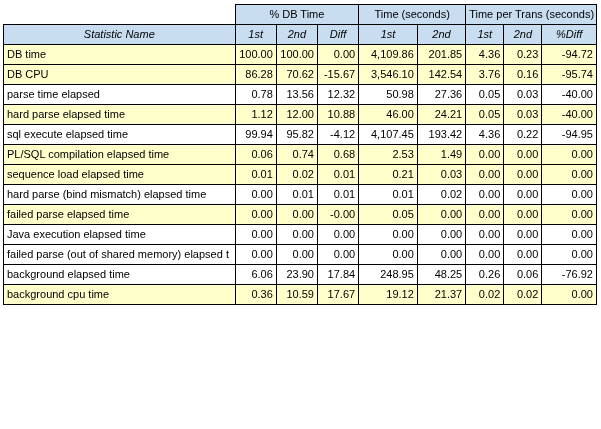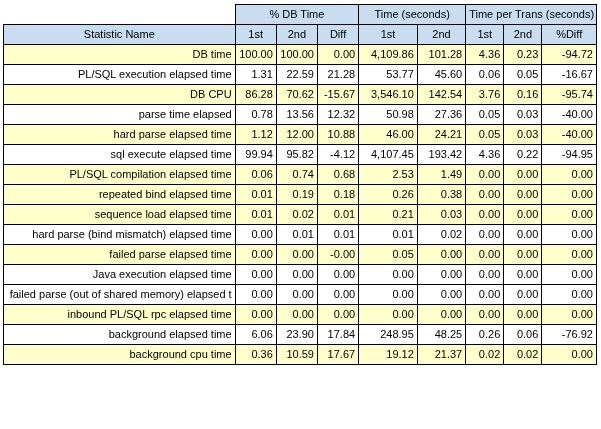--- a/index.html
+++ b/index.html
@@ -44,28 +44,29 @@
     background: #ffffff;
     border-left: 1px solid #ffffff !important;
     border-top: 1px solid #ffffff !important;
     border-bottom: 1px solid #000000 !important;
   }
   
   .colhdr {
     background: #c8ddf0;
     text-align: center;
     font-weight: bold;
+    font-style: italic;
   }
   .colhdr.name {
     text-align: center;
   }
   
   td.name {
     background: #ffffcc;
-    text-align: right;
+    text-align: left;
   }
   td.num {
     background: #ffffcc;
     text-align: right;
   }
   tr.alt td.name, tr.alt td.num {
     background: #ffffff;
   }
 </style>
 </head>
@@ -103,35 +104,24 @@
         <th class="colhdr">%Diff</th>
       </tr>
     </thead>
     <tbody id="tbody">
         <tr>
           <td class="name">DB time</td>
           <td class="num">100.00</td>
           <td class="num">100.00</td>
           <td class="num">0.00</td>
           <td class="num">4,109.86</td>
-          <td class="num">101.28</td>
+          <td class="num">201.85</td>
           <td class="num">4.36</td>
           <td class="num">0.23</td>
           <td class="num">-94.72</td>
-        </tr>
-        <tr class="alt">
-          <td class="name">PL/SQL execution elapsed time</td>
-          <td class="num">1.31</td>
-          <td class="num">22.59</td>
-          <td class="num">21.28</td>
-          <td class="num">53.77</td>
-          <td class="num">45.60</td>
-          <td class="num">0.06</td>
-          <td class="num">0.05</td>
-          <td class="num">-16.67</td>
         </tr>
         <tr>
           <td class="name">DB CPU</td>
           <td class="num">86.28</td>
           <td class="num">70.62</td>
           <td class="num">-15.67</td>
           <td class="num">3,546.10</td>
           <td class="num">142.54</td>
           <td class="num">3.76</td>
           <td class="num">0.16</td>
@@ -175,31 +165,20 @@
           <td class="num">0.06</td>
           <td class="num">0.74</td>
           <td class="num">0.68</td>
           <td class="num">2.53</td>
           <td class="num">1.49</td>
           <td class="num">0.00</td>
           <td class="num">0.00</td>
           <td class="num">0.00</td>
         </tr>
         <tr>
-          <td class="name">repeated bind elapsed time</td>
-          <td class="num">0.01</td>
-          <td class="num">0.19</td>
-          <td class="num">0.18</td>
-          <td class="num">0.26</td>
-          <td class="num">0.38</td>
-          <td class="num">0.00</td>
-          <td class="num">0.00</td>
-          <td class="num">0.00</td>
-        </tr>
-        <tr>
           <td class="name">sequence load elapsed time</td>
           <td class="num">0.01</td>
           <td class="num">0.02</td>
           <td class="num">0.01</td>
           <td class="num">0.21</td>
           <td class="num">0.03</td>
           <td class="num">0.00</td>
           <td class="num">0.00</td>
           <td class="num">0.00</td>
         </tr>
@@ -231,31 +210,20 @@
           <td class="num">0.00</td>
           <td class="num">0.00</td>
           <td class="num">0.00</td>
           <td class="num">0.00</td>
           <td class="num">0.00</td>
           <td class="num">0.00</td>
           <td class="num">0.00</td>
         </tr>
         <tr class="alt">
           <td class="name">failed parse (out of shared memory) elapsed t</td>
-          <td class="num">0.00</td>
-          <td class="num">0.00</td>
-          <td class="num">0.00</td>
-          <td class="num">0.00</td>
-          <td class="num">0.00</td>
-          <td class="num">0.00</td>
-          <td class="num">0.00</td>
-          <td class="num">0.00</td>
-        </tr>
-        <tr>
-          <td class="name">inbound PL/SQL rpc elapsed time</td>
           <td class="num">0.00</td>
           <td class="num">0.00</td>
           <td class="num">0.00</td>
           <td class="num">0.00</td>
           <td class="num">0.00</td>
           <td class="num">0.00</td>
           <td class="num">0.00</td>
           <td class="num">0.00</td>
         </tr>
         <tr class="alt">

